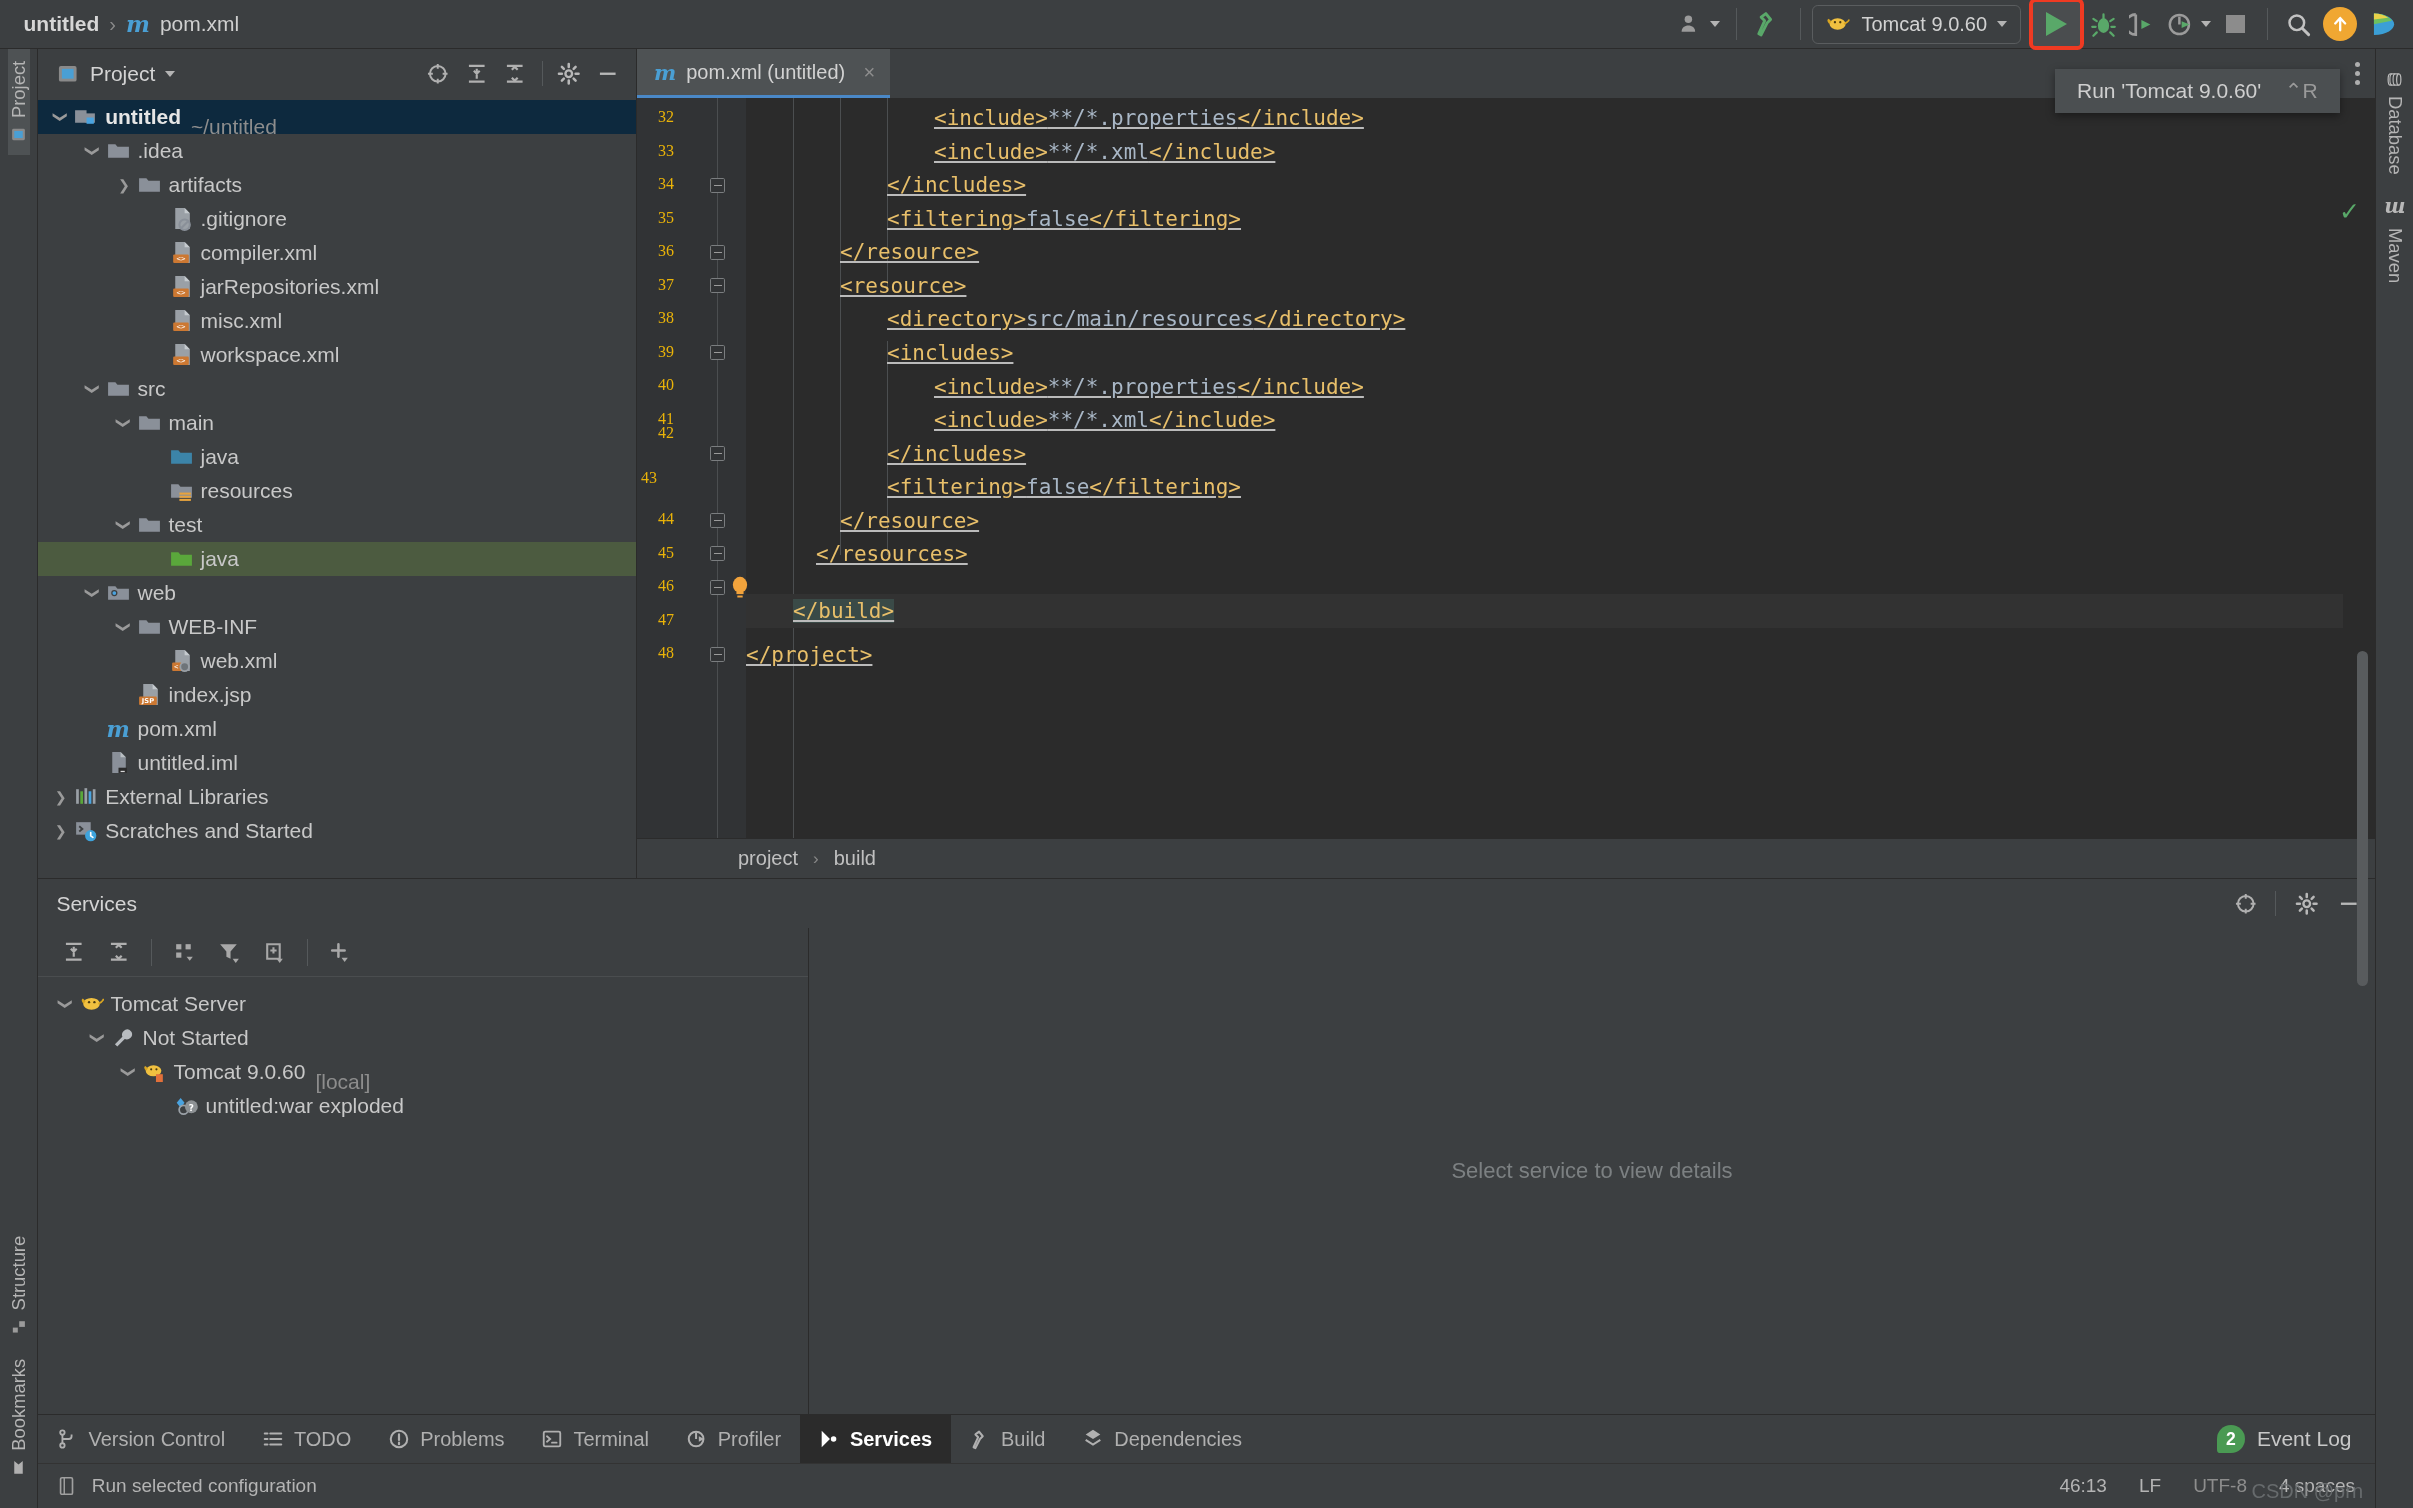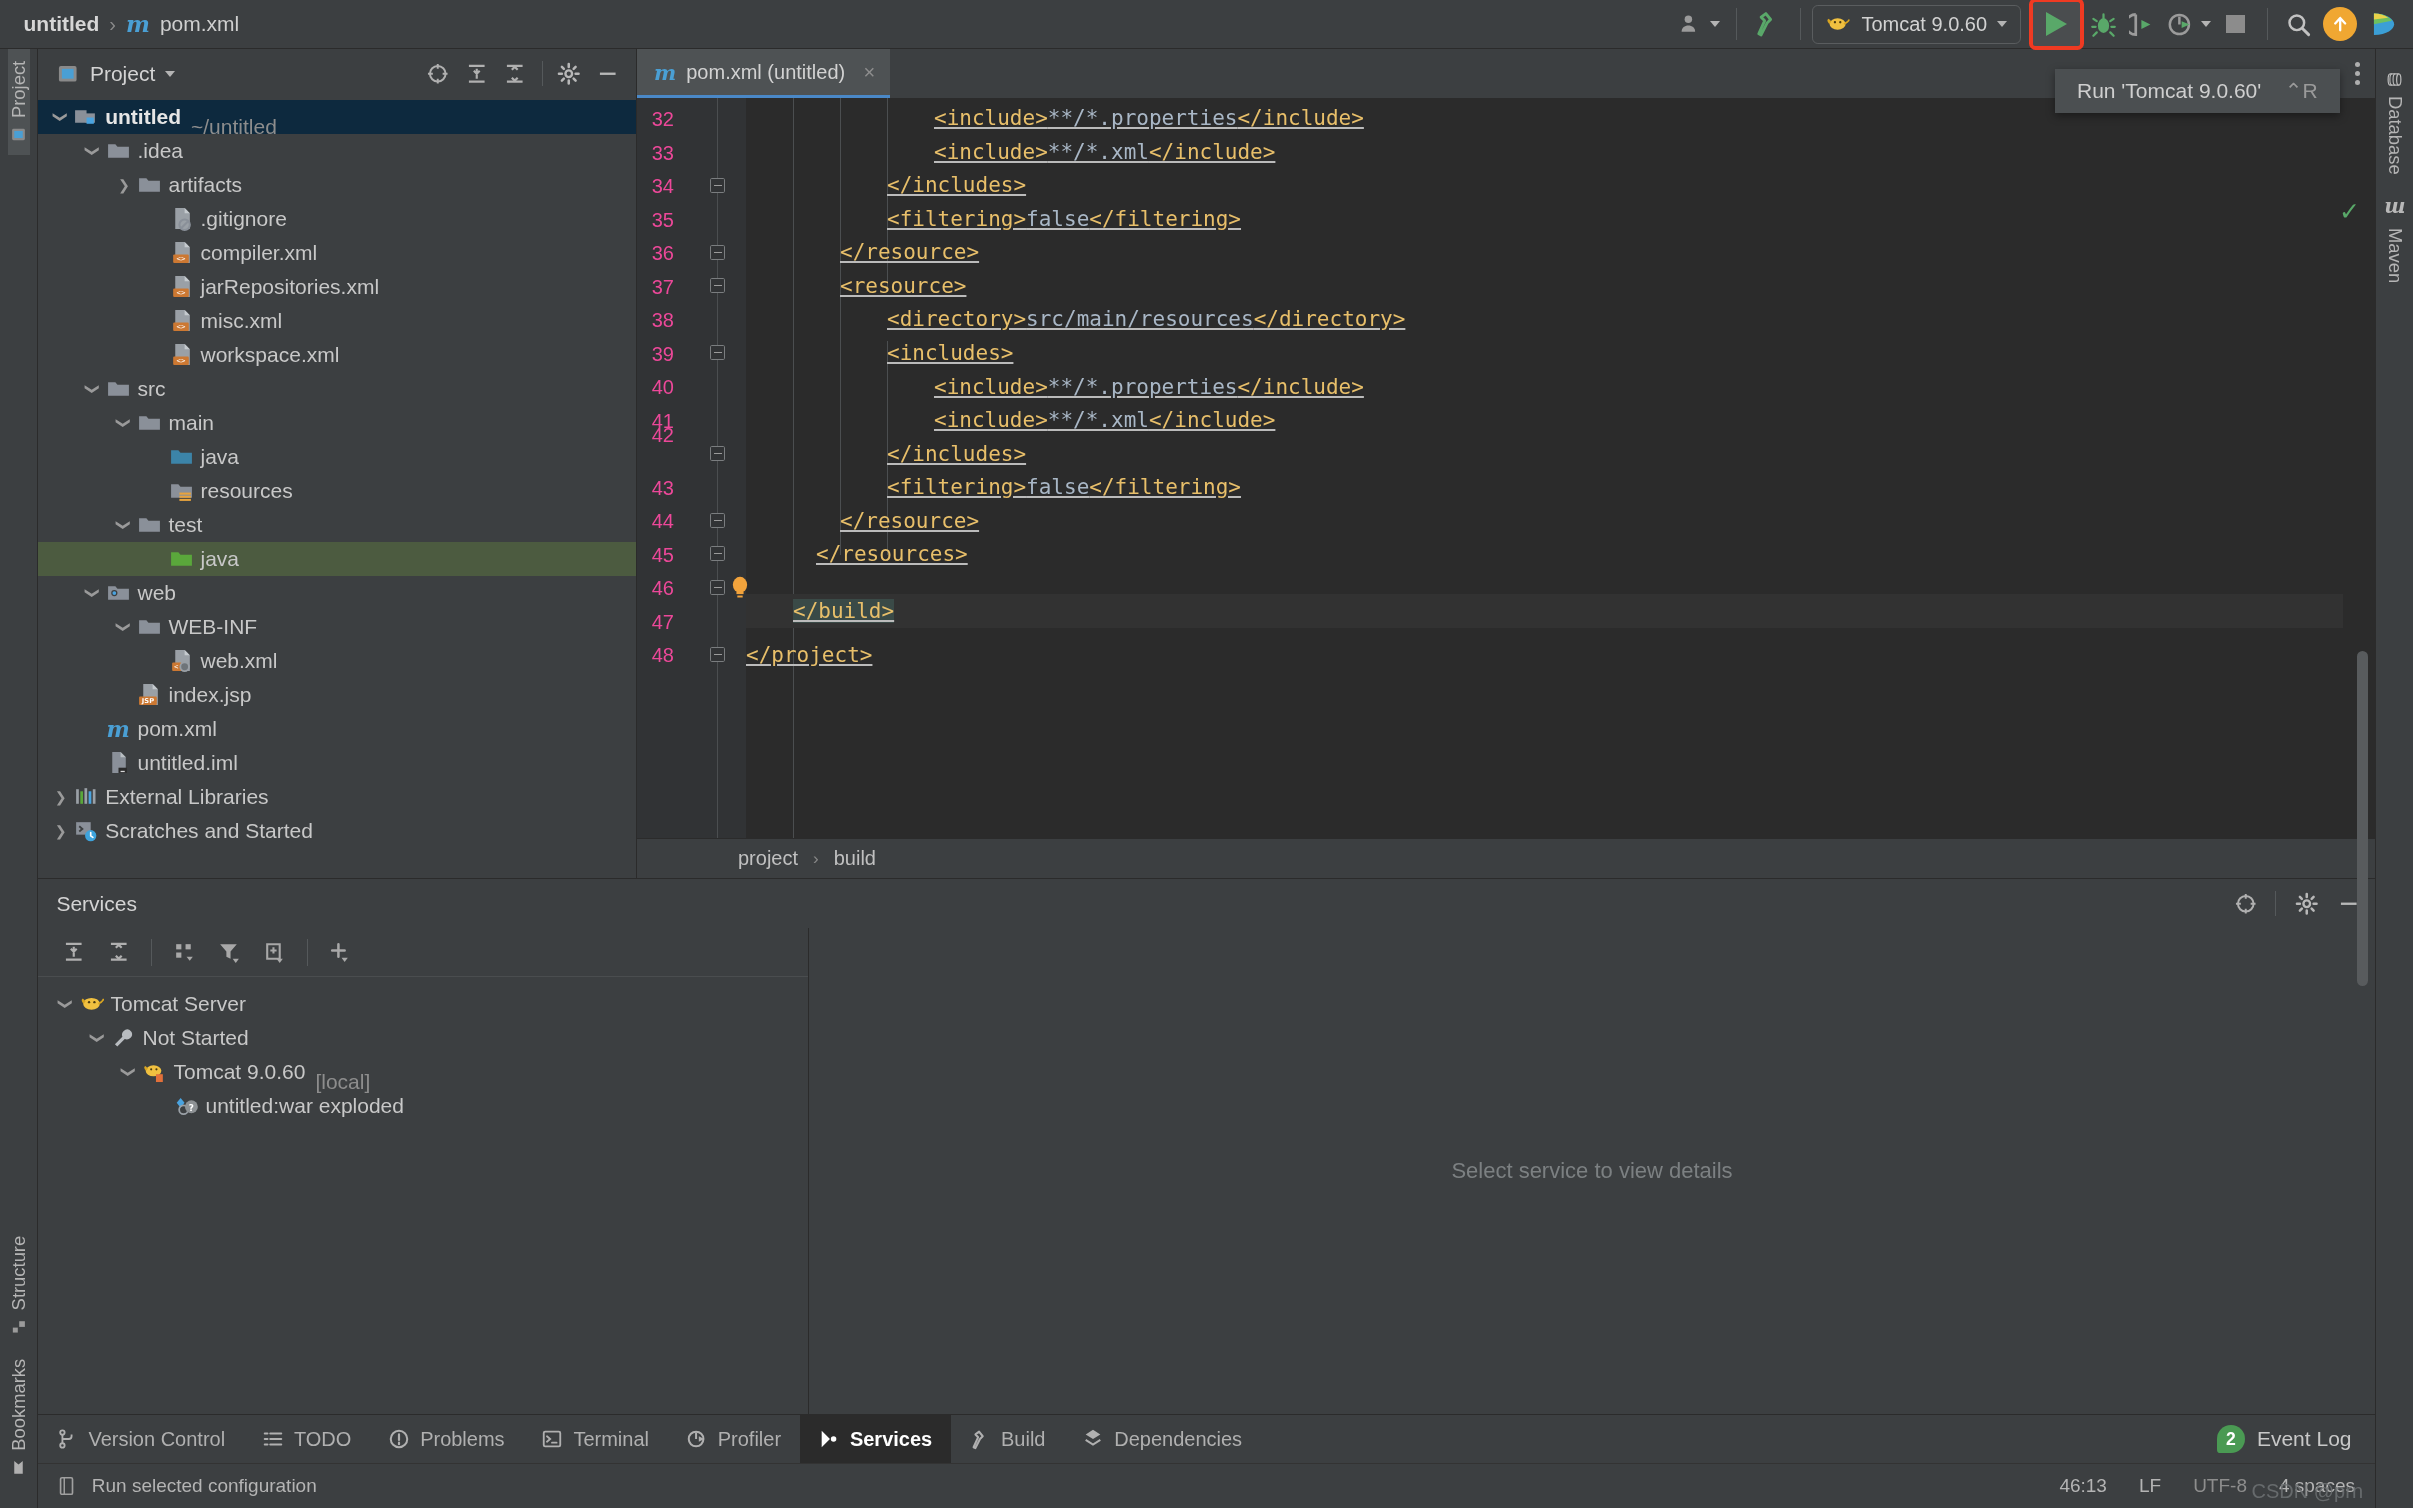--- a/index.html
+++ b/index.html
@@ -94,21 +94,21 @@
     display:flex; align-items:center; gap:10px; padding:0 15px 0 17px; background:#4e5254;
     border-bottom:3.4px solid #4a88c7; font-size:20px; color:#d2d2d2;
   }
   .etab .x{ color:#8e8e8e; font-size:20px; margin-left:8.4px; }
   .tabbar-fill{ flex:1 1 auto; background:#3c3f41; display:flex; align-items:center; justify-content:flex-end; padding-right:15px; }
   .kebab{ display:flex; flex-direction:column; gap:4.2px; }
   .kebab i{ width:5px;height:5px;border-radius:50%;background:#aeaeae;display:block; }
 
   .ed-body{ flex:1 1 auto; display:flex; min-height:0; background:#2b2b2b; position:relative; }
   .gutter{ width:109px; flex:0 0 109px; background:#313335; position:relative; }
-  .lnum{ position:absolute; right:72px; font-size:20px; color:#ec4899; font-family:Liberation Sans, sans-serif; text-align:right; width:50px; }
+  .lnum{ position:absolute; right:72px; font-size:16px; color:#eab308; font-family:Liberation Serif, serif; text-align:right; width:50px; }
   .foldline{ position:absolute; left:80px; top:0; bottom:0; width:0.8px; background:#4b4e50; }
   .foldmark{ position:absolute; left:73px; width:15px; height:15px; border:1.3px solid #7a7d7f; border-radius:1.7px; background:#313335; }
   .foldmark:before{ content:""; position:absolute; left:2.5px; right:2.5px; top:5.9px; height:1.3px; background:#9a9a9a; }
   .bulb{ position:absolute; left:92px; width:22px;height:25px; }
 
   .codearea{ flex:1 1 auto; position:relative; overflow:hidden; }
   .indentguides{ position:absolute; inset:0; }
   .iguide{ position:absolute; width:0.8px; background:#4b4e50; }
   .cl{ position:absolute; left:0; right:0; height:34px; font-family:"DejaVu Sans Mono",monospace; font-size:21px; white-space:pre; display:flex; align-items:center;text-decoration:underline; }
   .cl.current{ background:#323232; }
@@ -597,21 +597,21 @@
                 <div class="foldmark" style="top: 147px;"></div>
                 <div class="lnum" style="top: 178px;">37</div>
                 <div class="foldmark" style="top: 180px;"></div>
                 <div class="lnum" style="top: 211px;">38</div>
                 <div class="lnum" style="top: 245px;">39</div>
                 <div class="foldmark" style="top: 247px;"></div>
                 <div class="lnum" style="top: 278px;">40</div>
                 <div class="lnum" style="top: 312px;">41</div>
                 <div class="lnum" style="top: 326px;">42</div>
                 <div class="foldmark" style="top: 348px;"></div>
-                <div class="lnum" style="top: 379px;">43</div>
+                <div class="lnum" style="top: 371px; text-align: center;">43</div>
                 <div class="lnum" style="top: 412px;">44</div>
                 <div class="foldmark" style="top: 415px;"></div>
                 <div class="lnum" style="top: 446px;">45</div>
                 <div class="foldmark" style="top: 448px;"></div>
                 <div class="lnum" style="top: 479px;">46</div>
                 <div class="foldmark" style="top: 482px;"></div>
                 <div class="bulb" style="top: 477px;">
                   <svg width="22" height="25" viewBox="0 0 24 28">
                     <ellipse cx="12" cy="11" rx="8" ry="9" fill="#f2a33c"></ellipse>
                     <rect x="8" y="19" width="8" height="2.4" fill="#f2a33c"></rect>

